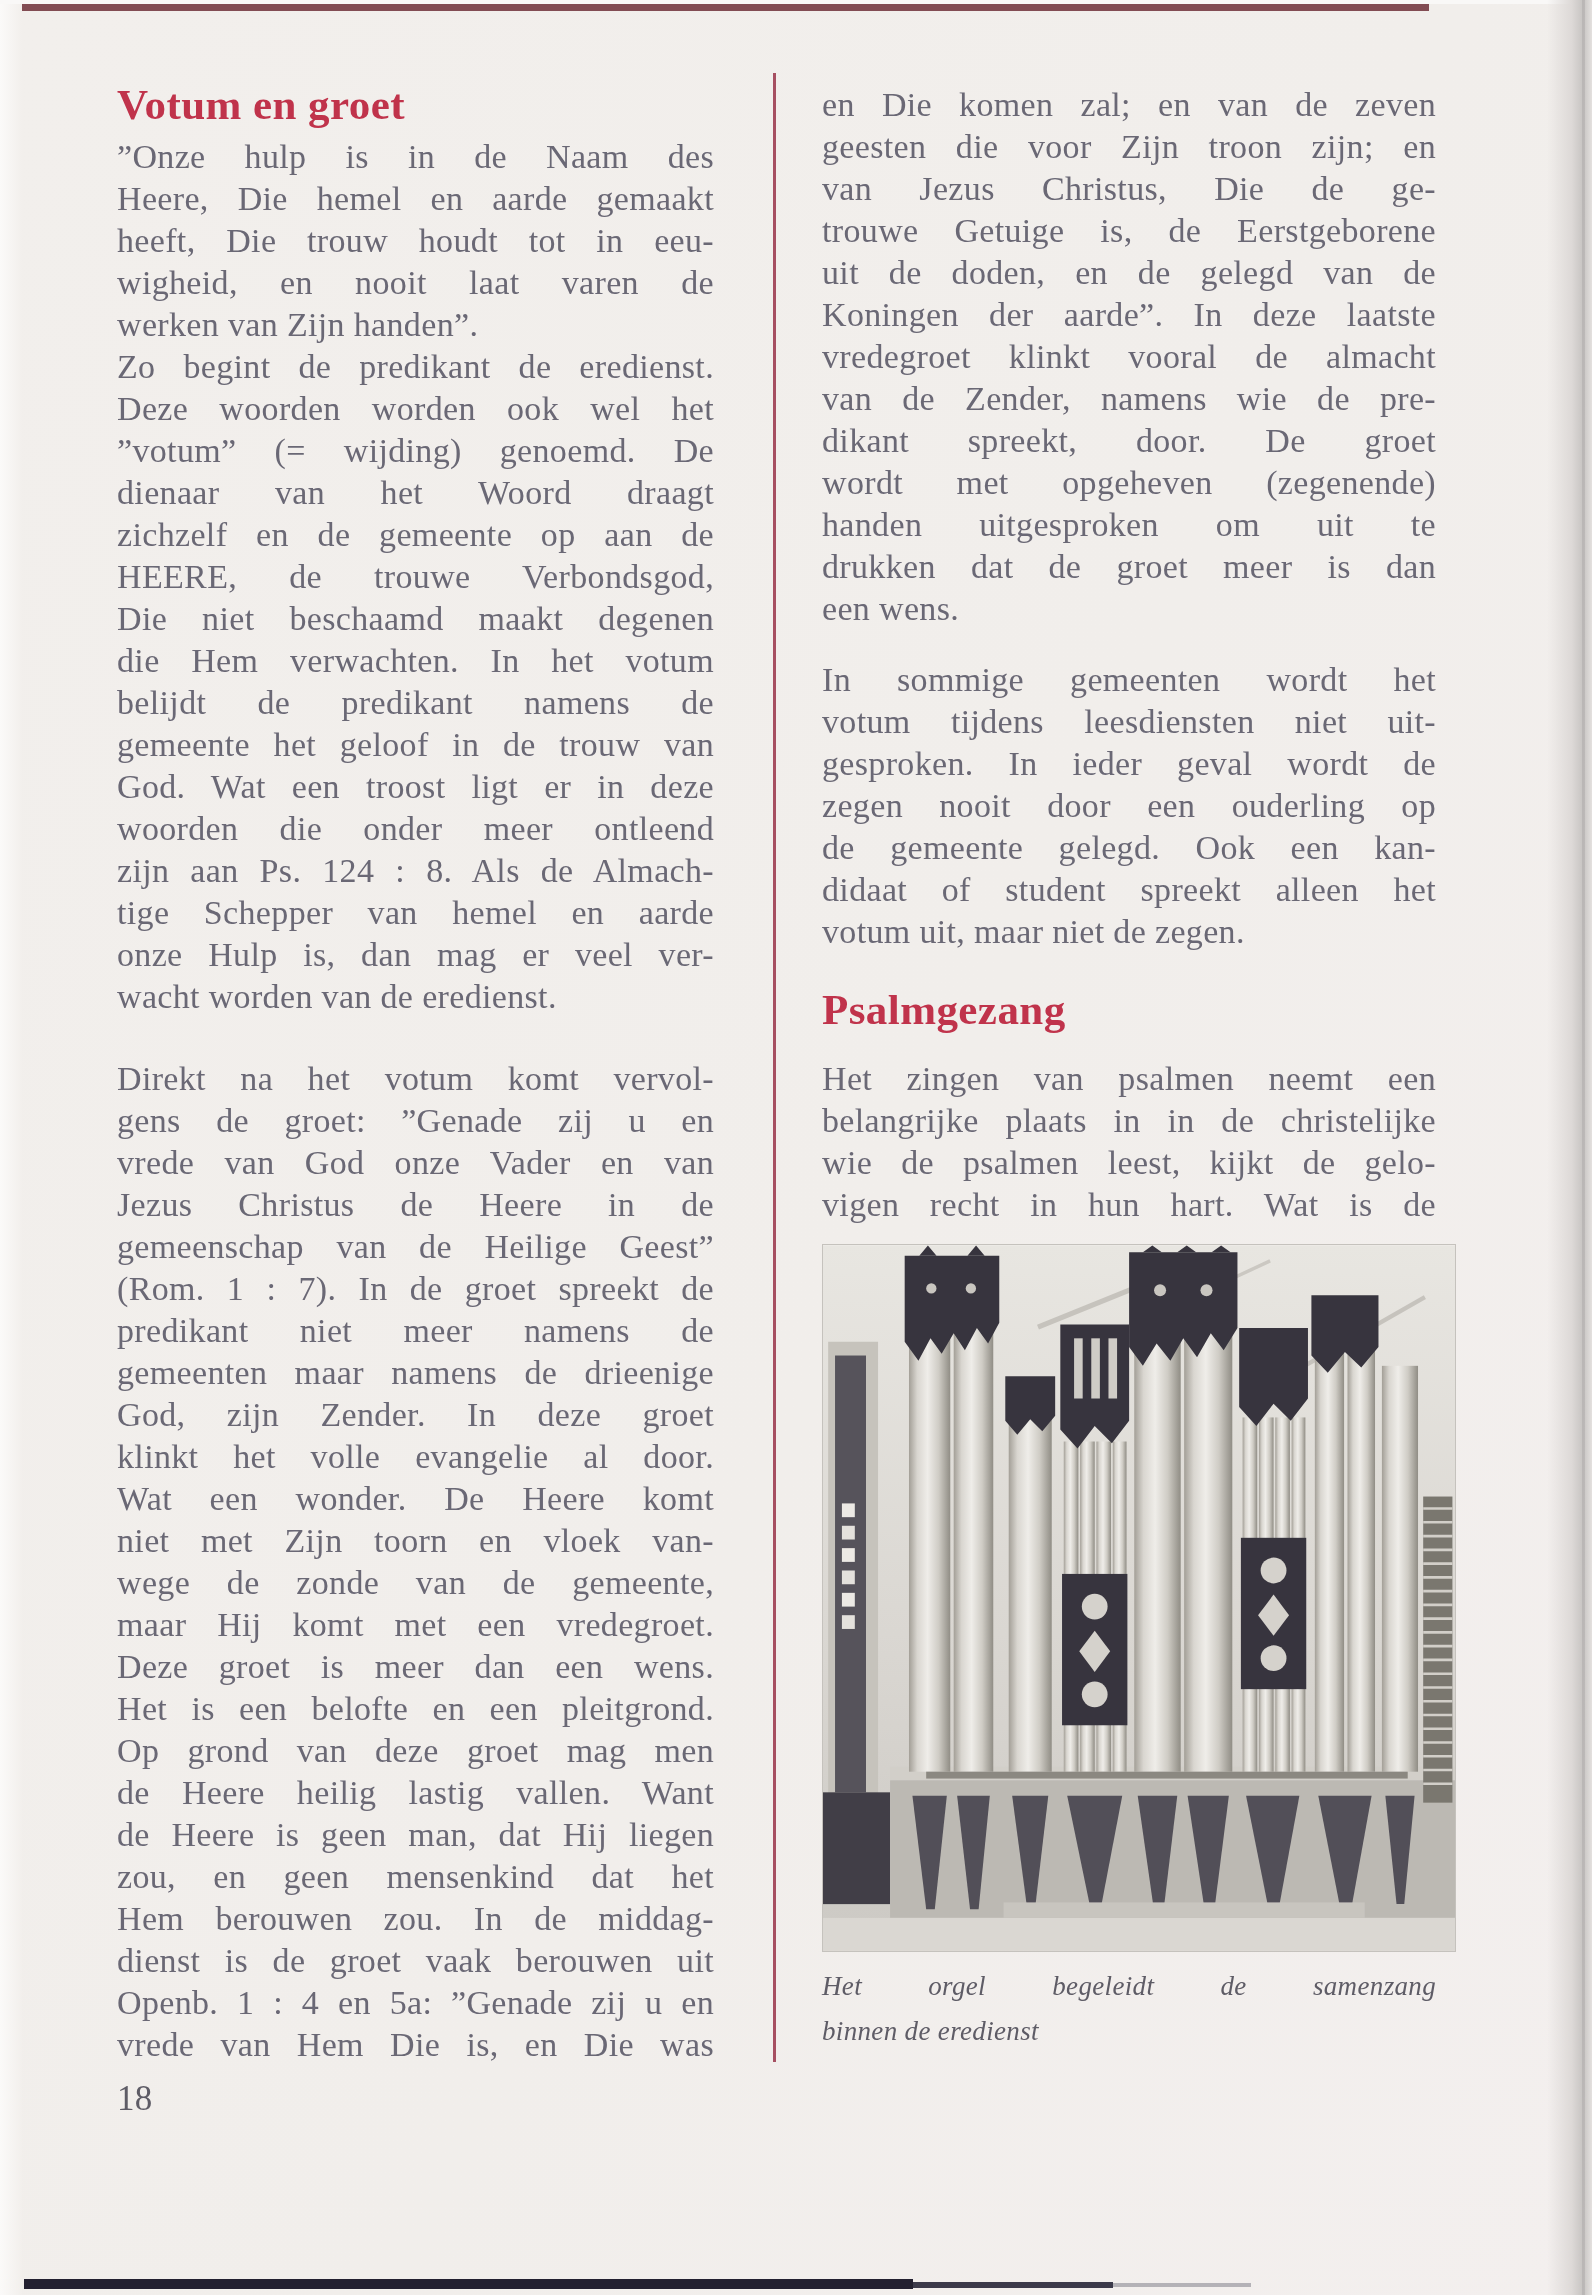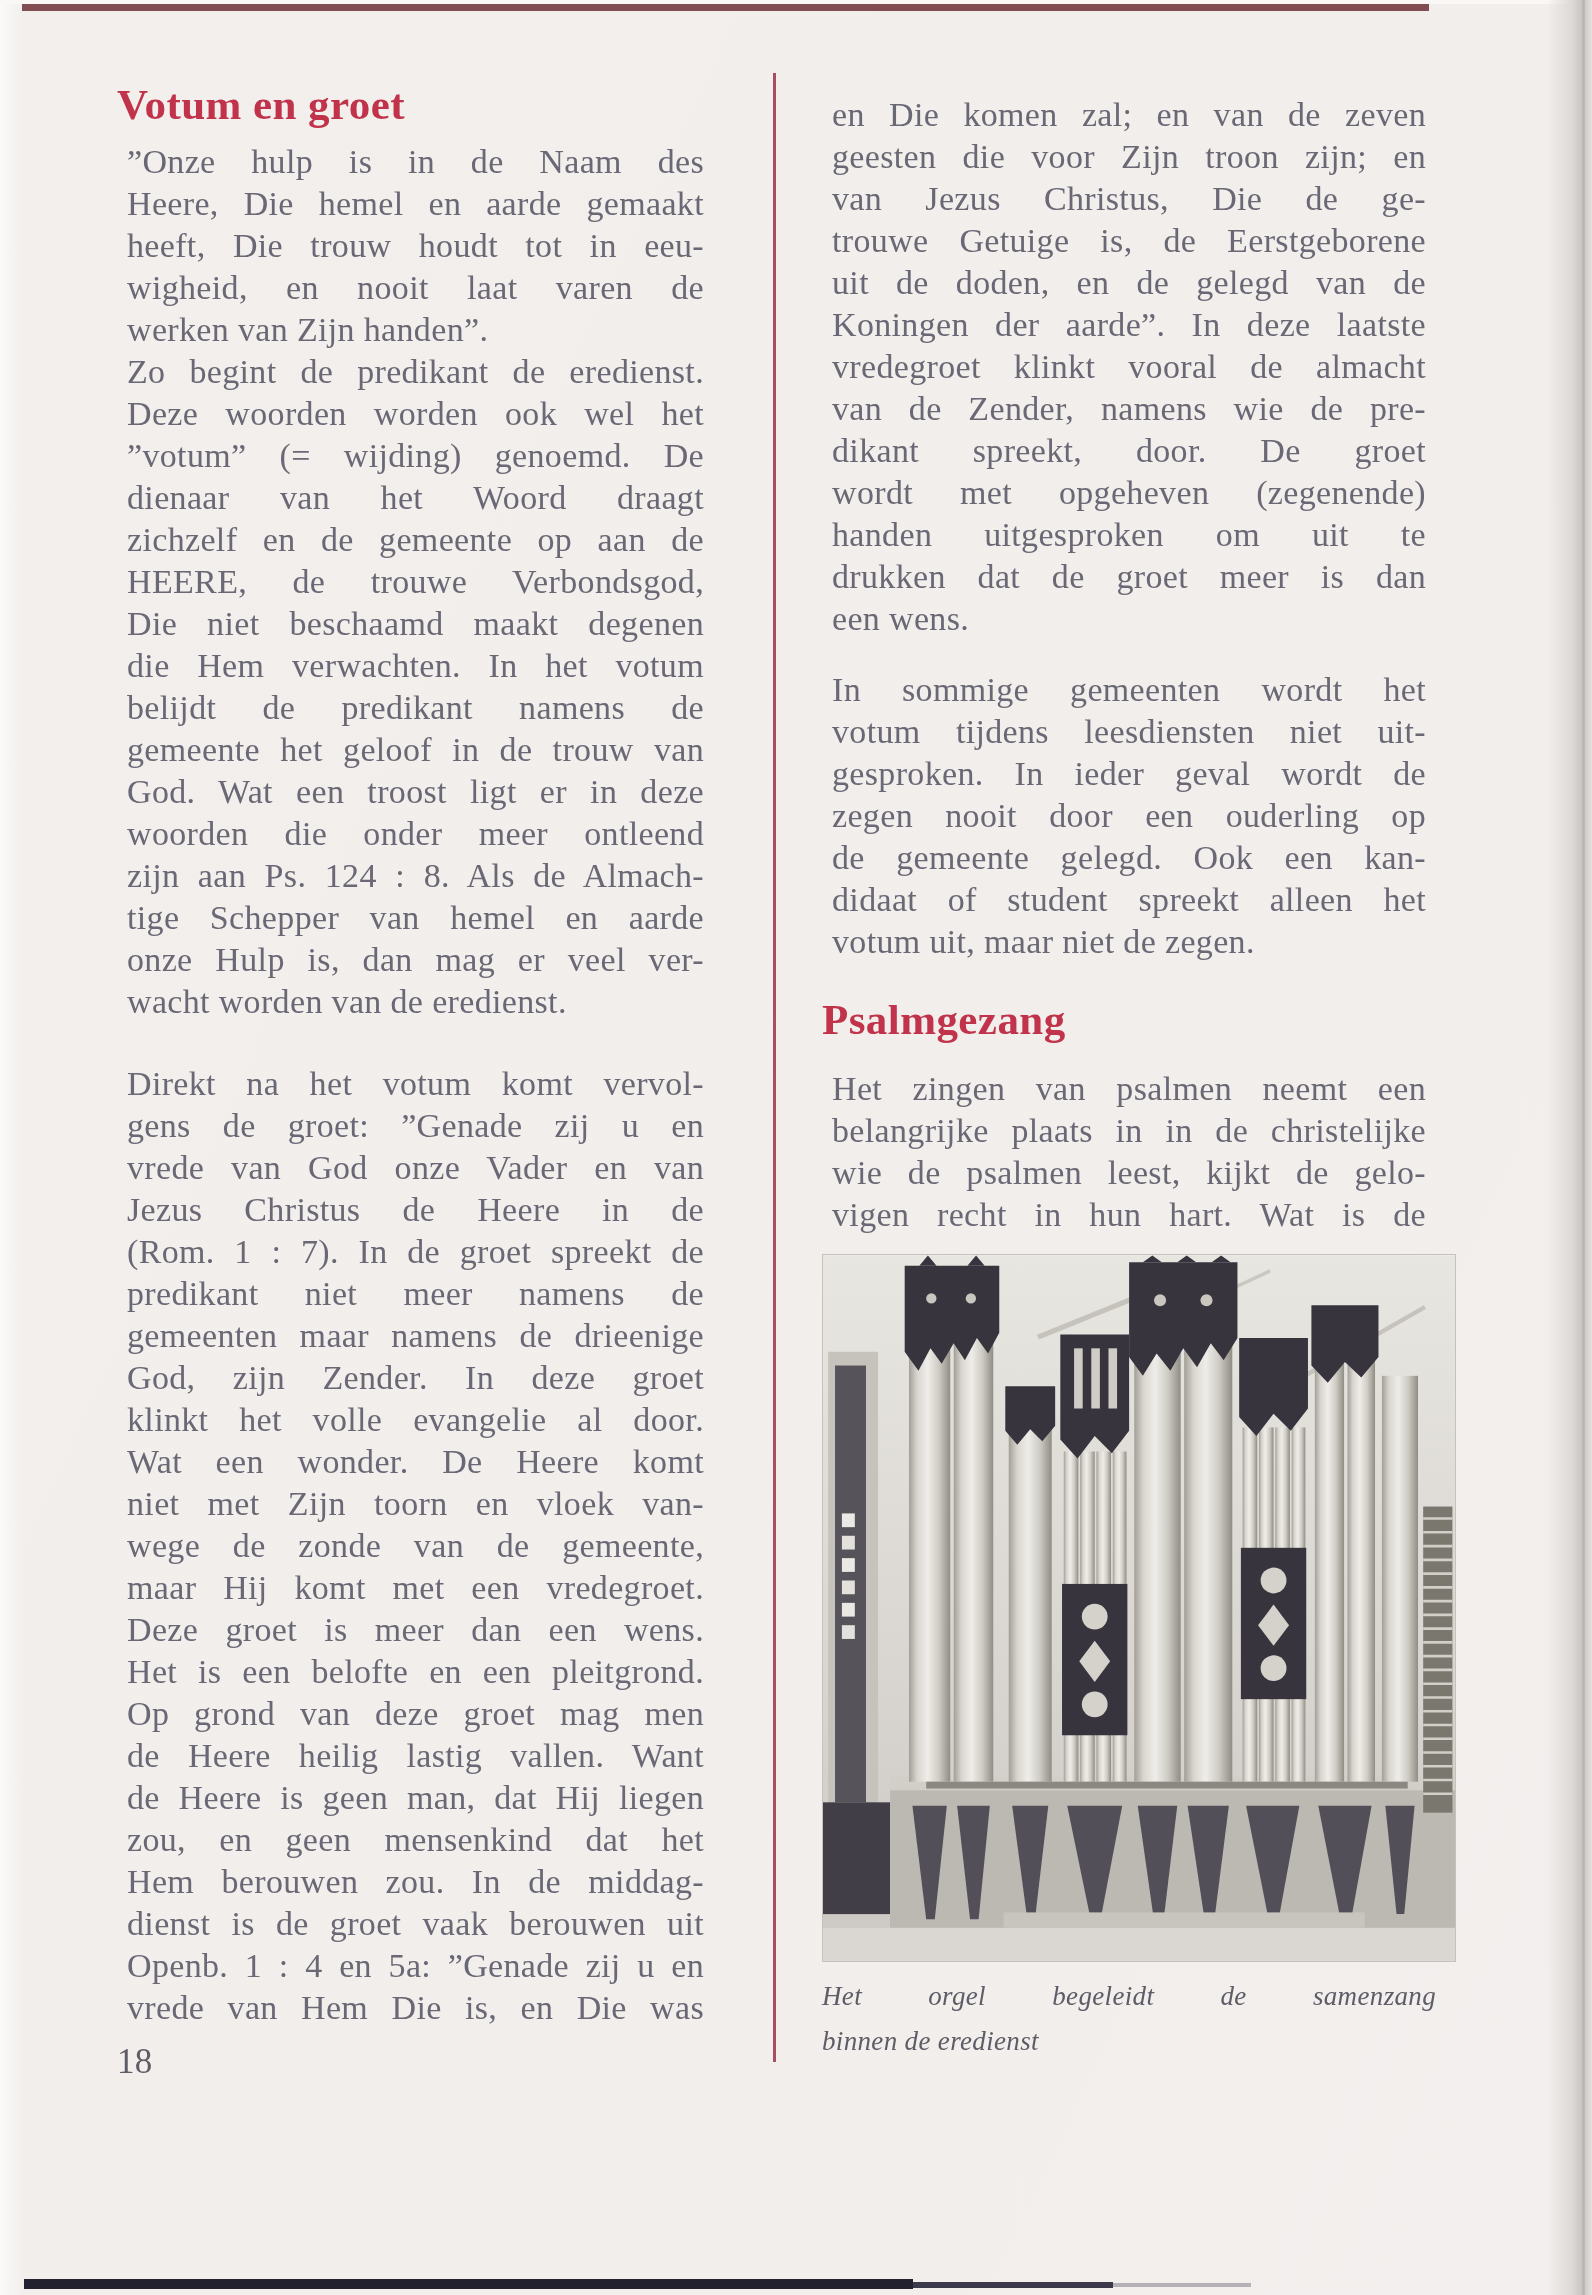--- a/index.html
+++ b/index.html
@@ -25,21 +25,21 @@
   .col{position:absolute;color:#6a6875;font-size:34px;line-height:42px;letter-spacing:.01em;}
   .col-left{left:117px;top:79px;width:597px;}
   .col-right{left:822px;top:84px;width:614px;}
 
   h2.head{
     font-size:43px;line-height:52px;margin:0;color:#c0334b;font-weight:bold;letter-spacing:.01em;
   }
   .col-left h2.head{margin-bottom:5.2px;}
   .col-right h2.head{margin-top:31px;margin-bottom:22.4px;}
 
-  .para{margin:10px;}
+  .para{margin:0;}
   .para + .para{margin-top:40px;}
   .col-right .para + .para{margin-top:29px;}
   .line{min-height:42px;text-align:left;}
   .line.just{text-align:justify;text-align-last:justify;}
 
   .pagenum{margin-top:12px;font-size:35px;color:#5e5c66;}
 
   figure.photo{margin:17.3px 0 0 0;width:634px;height:708px;}
   figure.photo svg{display:block;border:0.9px solid #c5c2bd;box-sizing:border-box;}
   .caption{margin-top:12px;font-style:italic;font-size:27px;line-height:45px;color:#5e5c66;}
@@ -75,20 +75,21 @@
         <div class="line just">zijn aan Ps. 124 : 8. Als de Almach-</div>
         <div class="line just">tige Schepper van hemel en aarde</div>
         <div class="line just">onze Hulp is, dan mag er veel ver-</div>
         <div class="line">wacht worden van de eredienst.</div>
       </div>
     <div class="para">
         <div class="line just">Direkt na het votum komt vervol-</div>
         <div class="line just">gens de groet: ”Genade zij u en</div>
         <div class="line just">vrede van God onze Vader en van</div>
         <div class="line just">Jezus Christus de Heere in de</div>
+        <div class="line just">gemeenschap van de Heilige Geest”</div>
         <div class="line just">(Rom. 1 : 7). In de groet spreekt de</div>
         <div class="line just">predikant niet meer namens de</div>
         <div class="line just">gemeenten maar namens de drieenige</div>
         <div class="line just">God, zijn Zender. In deze groet</div>
         <div class="line just">klinkt het volle evangelie al door.</div>
         <div class="line just">Wat een wonder. De Heere komt</div>
         <div class="line just">niet met Zijn toorn en vloek van-</div>
         <div class="line just">wege de zonde van de gemeente,</div>
         <div class="line just">maar Hij komt met een vredegroet.</div>
         <div class="line just">Deze groet is meer dan een wens.</div>

